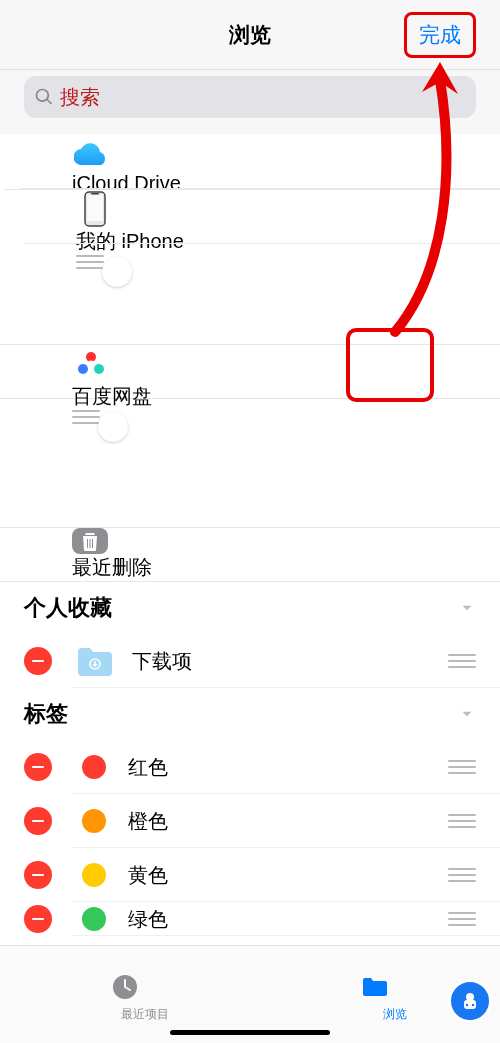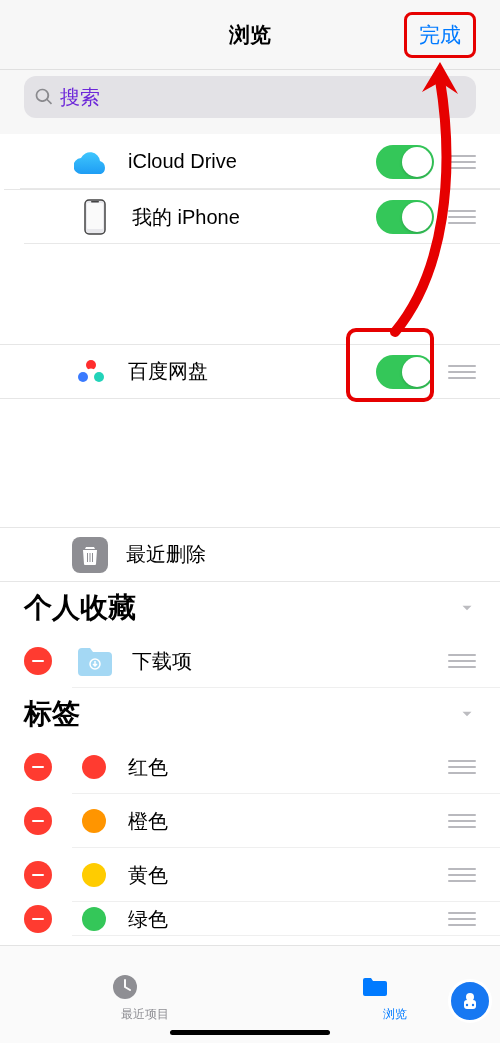--- a/index.html
+++ b/index.html
@@ -52,31 +52,31 @@
       padding: 0 10px;
     }
     .search-icon {
       width: 20px;
       height: 20px;
       margin-right: 6px;
       fill: #8a8a8e;
       flex-shrink: 0;
     }
     .search-ph {
-      color: #6d28d9;
+      color: #b91c1c;
       font-size: 20px;
     }
 
     .row {
       height: 55px;
       display: flex;
-      align-items: center;
       background: #fff;
       padding: 0 24px 0 72px;
       position: relative;
+      flex-direction: column;
     }
     .row + .row { border-top: 1px solid #e6e6e6; margin-left: 4px; }
     .row-inner-border::after{
       content:"";position:absolute;left:20px;right:0;bottom:0;height:1px;background:#e8e8e8;
     }
     .icon-box {
       width: 38px; height: 38px;
       border-radius: 8px;
       display: flex; align-items: center; justify-content: center;
       margin-right: 18px;
@@ -118,21 +118,21 @@
     .gap { height: 100px; background: #fff; }
     .gap-sm { height: 128px; background: #fff; }
 
     .section-header {
       display: flex; align-items: center; justify-content: space-between;
       padding: 0 24px;
       height: 52px;
       background: #fff;
     }
     .section-title {
-      font-size: 28px;
+      font-size: 22px;
       font-weight: 700;
       color: #000;
     }
     .chevron {
       width: 18px; height: 18px;
       fill: #bcbcc0;
     }
 
     .fav-row, .tag-row {
       height: 54px;

